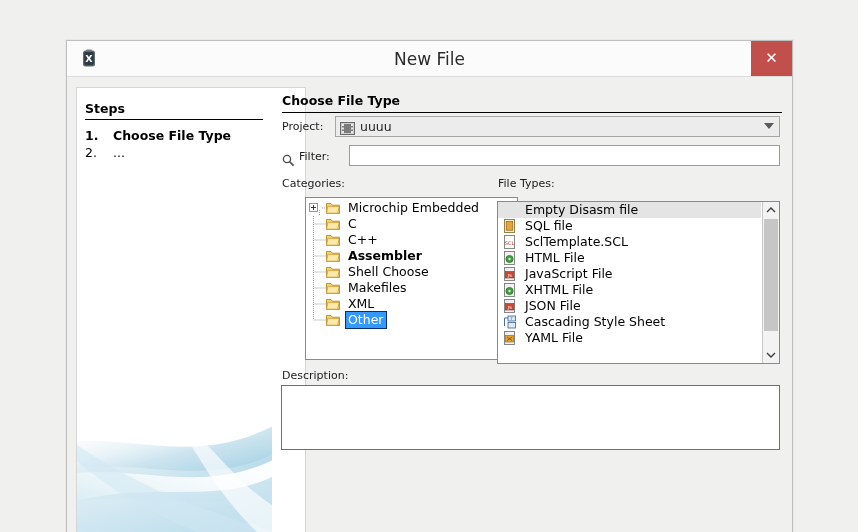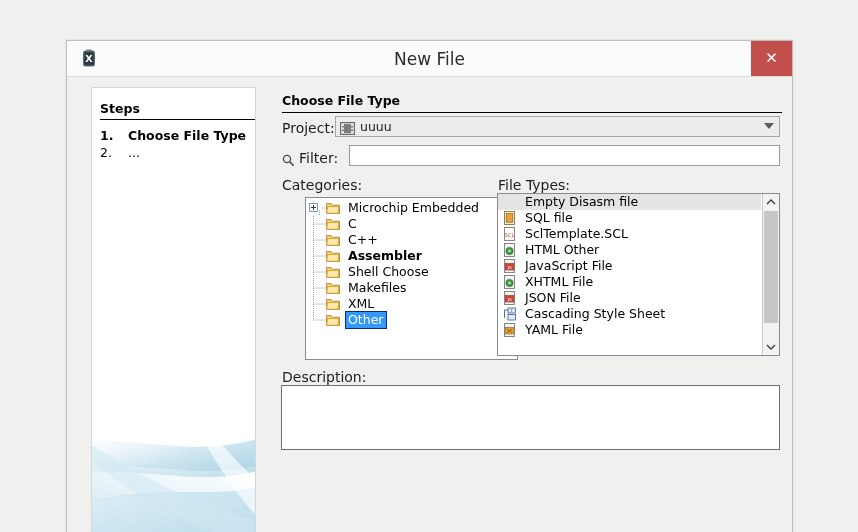--- a/index.html
+++ b/index.html
@@ -56,22 +56,22 @@
   }
 
   
   .body-wrap {
     position: absolute;
     left: 0; top: 36px;
     width: 725px; height: 462px;
   }
   .left-pane {
     position: absolute;
-    left: 24px; top: 10px;
-    width: 165px; height: 446px;
+    left: 9px; top: 10px;
+    width: 230px; height: 446px;
     background: #ffffff;
     border: 1px solid #d6d6d6;
     box-sizing: border-box;
     overflow: hidden;
   }
   .steps-head {
     position: absolute;
     left: 8px; top: 13px;
     width: 178px;
     font-size: 12.5px;
@@ -105,21 +105,21 @@
     width: 500px;
     font-size: 12.5px;
     font-weight: bold;
     color: #000;
     padding-bottom: 4px;
     border-bottom: 1px solid #000;
     box-sizing: border-box;
   }
   .lbl {
     position: absolute;
-    font-size: 14px;
+    font-size: 11px;
     color: #1c1c1c;
   }
   .combo {
     position: absolute;
     height: 21px;
     background: #ececec;
     border: 1px solid #a6a6a6;
     box-sizing: border-box;
     cursor: pointer;
   }
@@ -416,21 +416,21 @@
                 <span class="folder"><svg width="15" height="14" viewBox="0 0 15 14">
                     <path d="M0.5,2.5 L5,2.5 L6.3,4.2 L13.5,4.2 L13.5,12.5 L0.5,12.5 Z" fill="#f4cf6d" stroke="#b98b28" stroke-width="0.9"></path>
                     <path d="M1.6,5.6 L13.2,5.6 L11.6,12.2 L0.6,12.2 Z" fill="#fde9a9" stroke="#c79c38" stroke-width="0.8"></path>
                   </svg></span>
                 <span class="tlabel selected">Other</span>
               </div>
             </div>
         </div>
 
         <span class="lbl" style="left:221px; top:90px;">File Types:</span>
-        <div class="listbox ft-list" style="top:106px;padding-left:20px;">
+        <div class="listbox ft-list" style="top:114px;padding-left:20px;">
           <div id="ft-rows" style="position:absolute; left:0; top:0; right:18px;">
               <div class="ft-row selected">
                 <span class="flabel">Empty Disasm file</span>
               </div>
               <div class="ft-row">
                 <span class="ficon"><svg width="14" height="14" viewBox="0 0 14 14">
                     <rect x="1.5" y="0.5" width="10" height="13" fill="#f6f1d8" stroke="#8a7430" stroke-width="0.9"></rect>
                     <rect x="3.2" y="2.6" width="6.6" height="8.6" fill="#e8a33c" stroke="#8a6018" stroke-width="0.7"></rect>
                   </svg></span>
                 <span class="flabel">SQL file</span>
@@ -441,21 +441,21 @@
                     <text x="6.5" y="9.8" font-size="5" fill="#c23a2b" text-anchor="middle" font-family="DejaVu Sans, sans-serif">SCL</text>
                   </svg></span>
                 <span class="flabel">SclTemplate.SCL</span>
               </div>
               <div class="ft-row">
                 <span class="ficon"><svg width="14" height="14" viewBox="0 0 14 14">
                     <rect x="1.5" y="0.5" width="10" height="13" fill="#f2f2f2" stroke="#7a7a7a" stroke-width="0.9"></rect>
                     <circle cx="6.5" cy="8" r="3.6" fill="#3f9f3f" stroke="#1f6b1f" stroke-width="0.7"></circle>
                     <circle cx="6.5" cy="8" r="1.2" fill="#d8f0d8"></circle>
                   </svg></span>
-                <span class="flabel">HTML Other</span>
+                <span class="flabel">HTML File</span>
               </div>
               <div class="ft-row">
                 <span class="ficon"><svg width="14" height="14" viewBox="0 0 14 14">
                     <rect x="1.5" y="0.5" width="10" height="13" fill="#f2f2f2" stroke="#7a7a7a" stroke-width="0.9"></rect>
                     <rect x="2.4" y="4.6" width="8.4" height="6.4" fill="#c94a34" stroke="#8a2a18" stroke-width="0.6"></rect>
                     <text x="6.6" y="9.6" font-size="4.2" fill="#ffffff" text-anchor="middle" font-family="DejaVu Sans, sans-serif">JS</text>
                   </svg></span>
                 <span class="flabel">JavaScript File</span>
               </div>
               <div class="ft-row">

